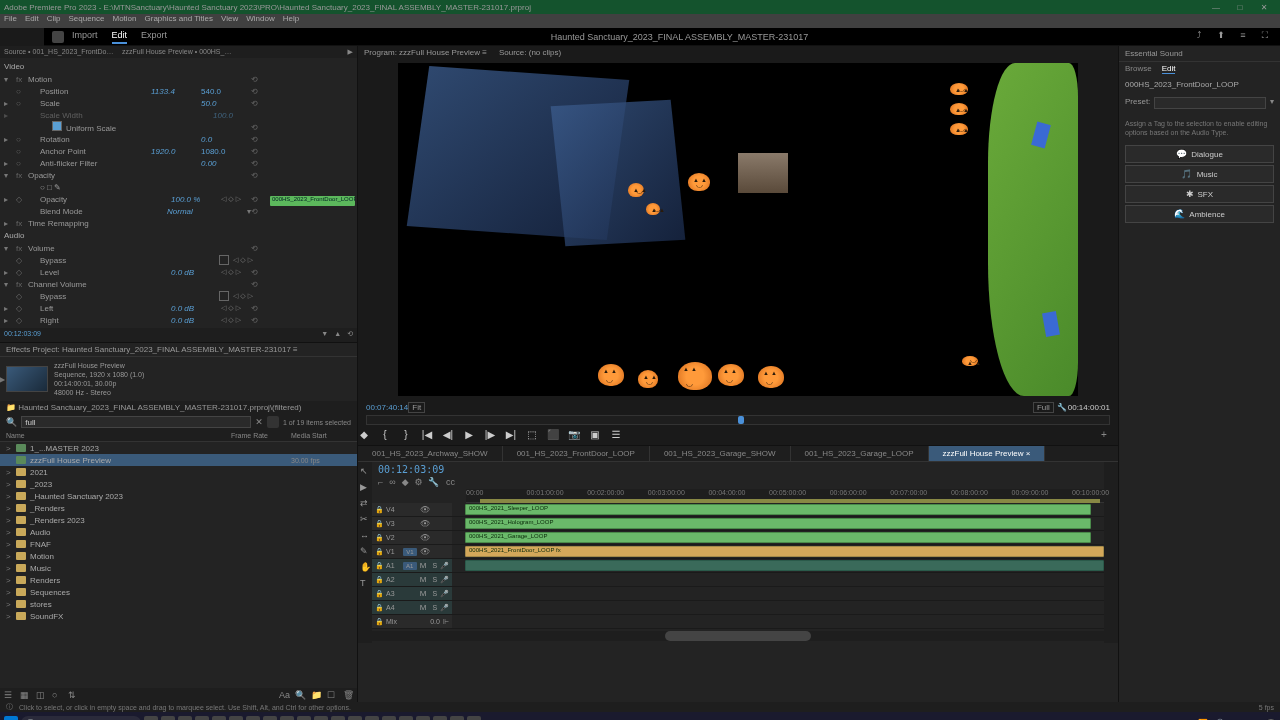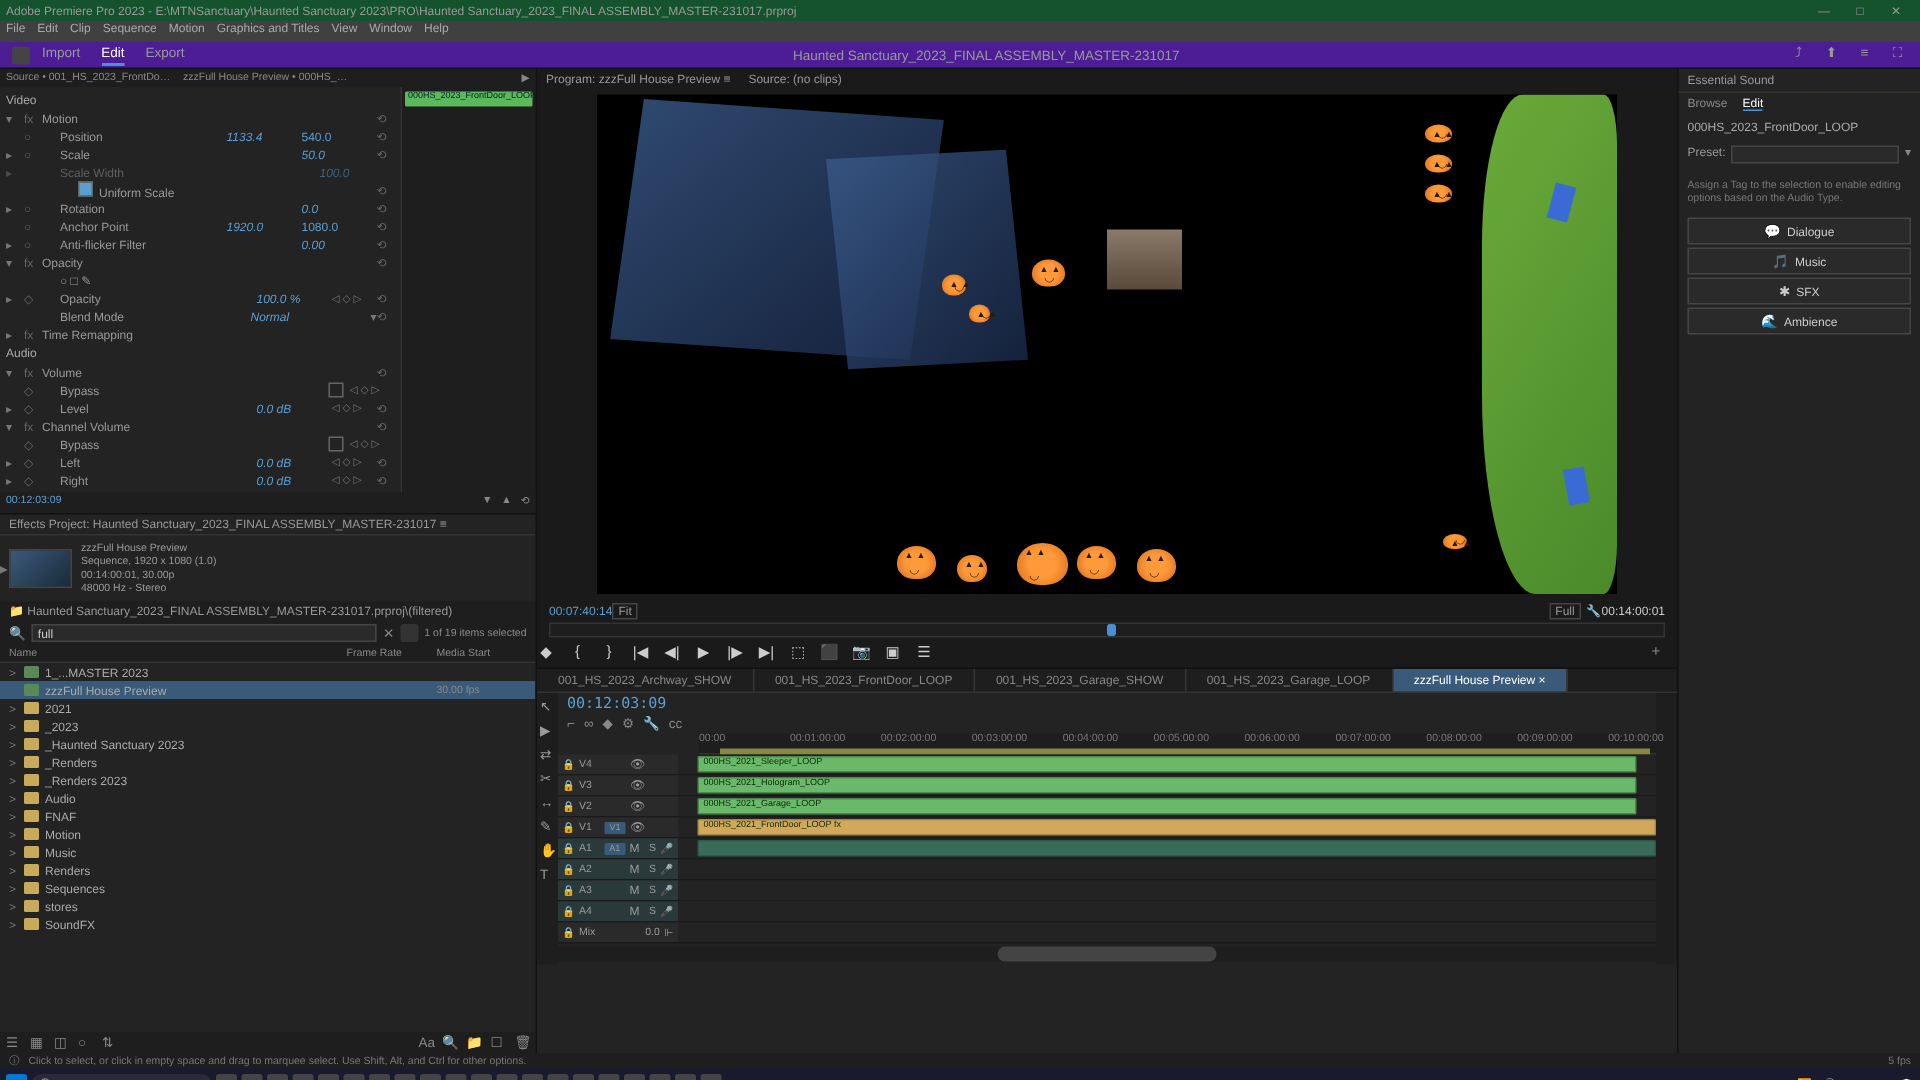--- a/index.html
+++ b/index.html
@@ -1,34 +1,34 @@
 <!DOCTYPE html>
 <html><head>
 <meta charset="utf-8">
 <style>
 * { margin: 0; padding: 0; box-sizing: border-box; font-family: 'Segoe UI', Arial, sans-serif; }
 body { background: #1a1a1a; color: #ccc; font-size: 9px; overflow: hidden; width: 1280px; height: 720px; }
 .titlebar { background: #14532d; height: 14px; display: flex; align-items: center; padding: 0 4px; font-size: 8px; color: #999; }
 .titlebar-spacer { flex: 1; }
 .titlebar-btn { width: 24px; text-align: center; color: #999; }
 .menubar { background: #404040; height: 14px; display: flex; align-items: flex-start; padding: 0 4px; font-size: 8px; gap: 8px; color: #aaa; }
-.workspace-bar { background: #4c1d95; height: 18px; display: flex; align-items: center; padding: 0 8px; border-bottom: 1px solid #111; }
+.workspace-bar { background: #000000; height: 18px; display: flex; align-items: center; padding: 0 8px; border-bottom: 1px solid #111; margin-left: 44px; }
 .workspace-bar .home-icon { width: 12px; height: 12px; background: #444; border-radius: 2px; margin-right: 8px; }
 .workspace-tabs { display: flex; gap: 14px; font-size: 9px; color: #999; }
 .workspace-tabs .active { color: #fff; border-bottom: 2px solid #4a90d9; padding-bottom: 2px; }
 .workspace-title { flex: 1; text-align: center; font-size: 9px; color: #999; }
 .workspace-right { display: flex; gap: 8px; }
 .workspace-right span { width: 14px; height: 14px; display: inline-block; color: #999; text-align: center; }
 .main { display: flex; height: calc(100% - 64px); }
 .left-panel { width: 358px; background: #232323; display: flex; flex-direction: column; border-right: 1px solid #111; }
 .effect-controls { flex: 0 0 276px; border-bottom: 1px solid #111; display: flex; flex-direction: column; }
 .panel-tab { padding: 3px 6px; font-size: 8px; color: #999; border-bottom: 1px solid #333; }
 .source-tabs { display: flex; font-size: 7px; color: #888; padding: 2px 4px; gap: 8px; background: #1e1e1e; }
 .source-tabs .srctab { white-space: nowrap; overflow: hidden; text-overflow: ellipsis; max-width: 110px; }
-.effect-body { flex: 1; display: flex; overflow: hidden; }
+.effect-body { flex: 1; display: flex; overflow: hidden; align-items: center; }
 .effect-props { flex: 1; overflow-y: auto; padding: 2px 4px; }
 .effect-timeline { width: 90px; background: #1e1e1e; border-left: 1px solid #333; position: relative; }
 .effect-clip { position: absolute; top: 3px; left: 2px; right: 2px; height: 10px; background: #5cb85c; border-radius: 1px; font-size: 6px; color: #022; padding: 0 2px; overflow: hidden; }
 .prop-row { display: flex; align-items: center; height: 12px; font-size: 8px; color: #999; }
 .prop-row .chevron { width: 12px; color: #777; }
 .prop-row .kf { width: 12px; color: #666; }
 .prop-row .label { flex: 1; }
 .prop-row .val { color: #5a9fd4; width: 50px; font-style: italic; }
 .prop-row .val2 { color: #5a9fd4; width: 50px; }
 .prop-row .reset { width: 12px; color: #666; }

